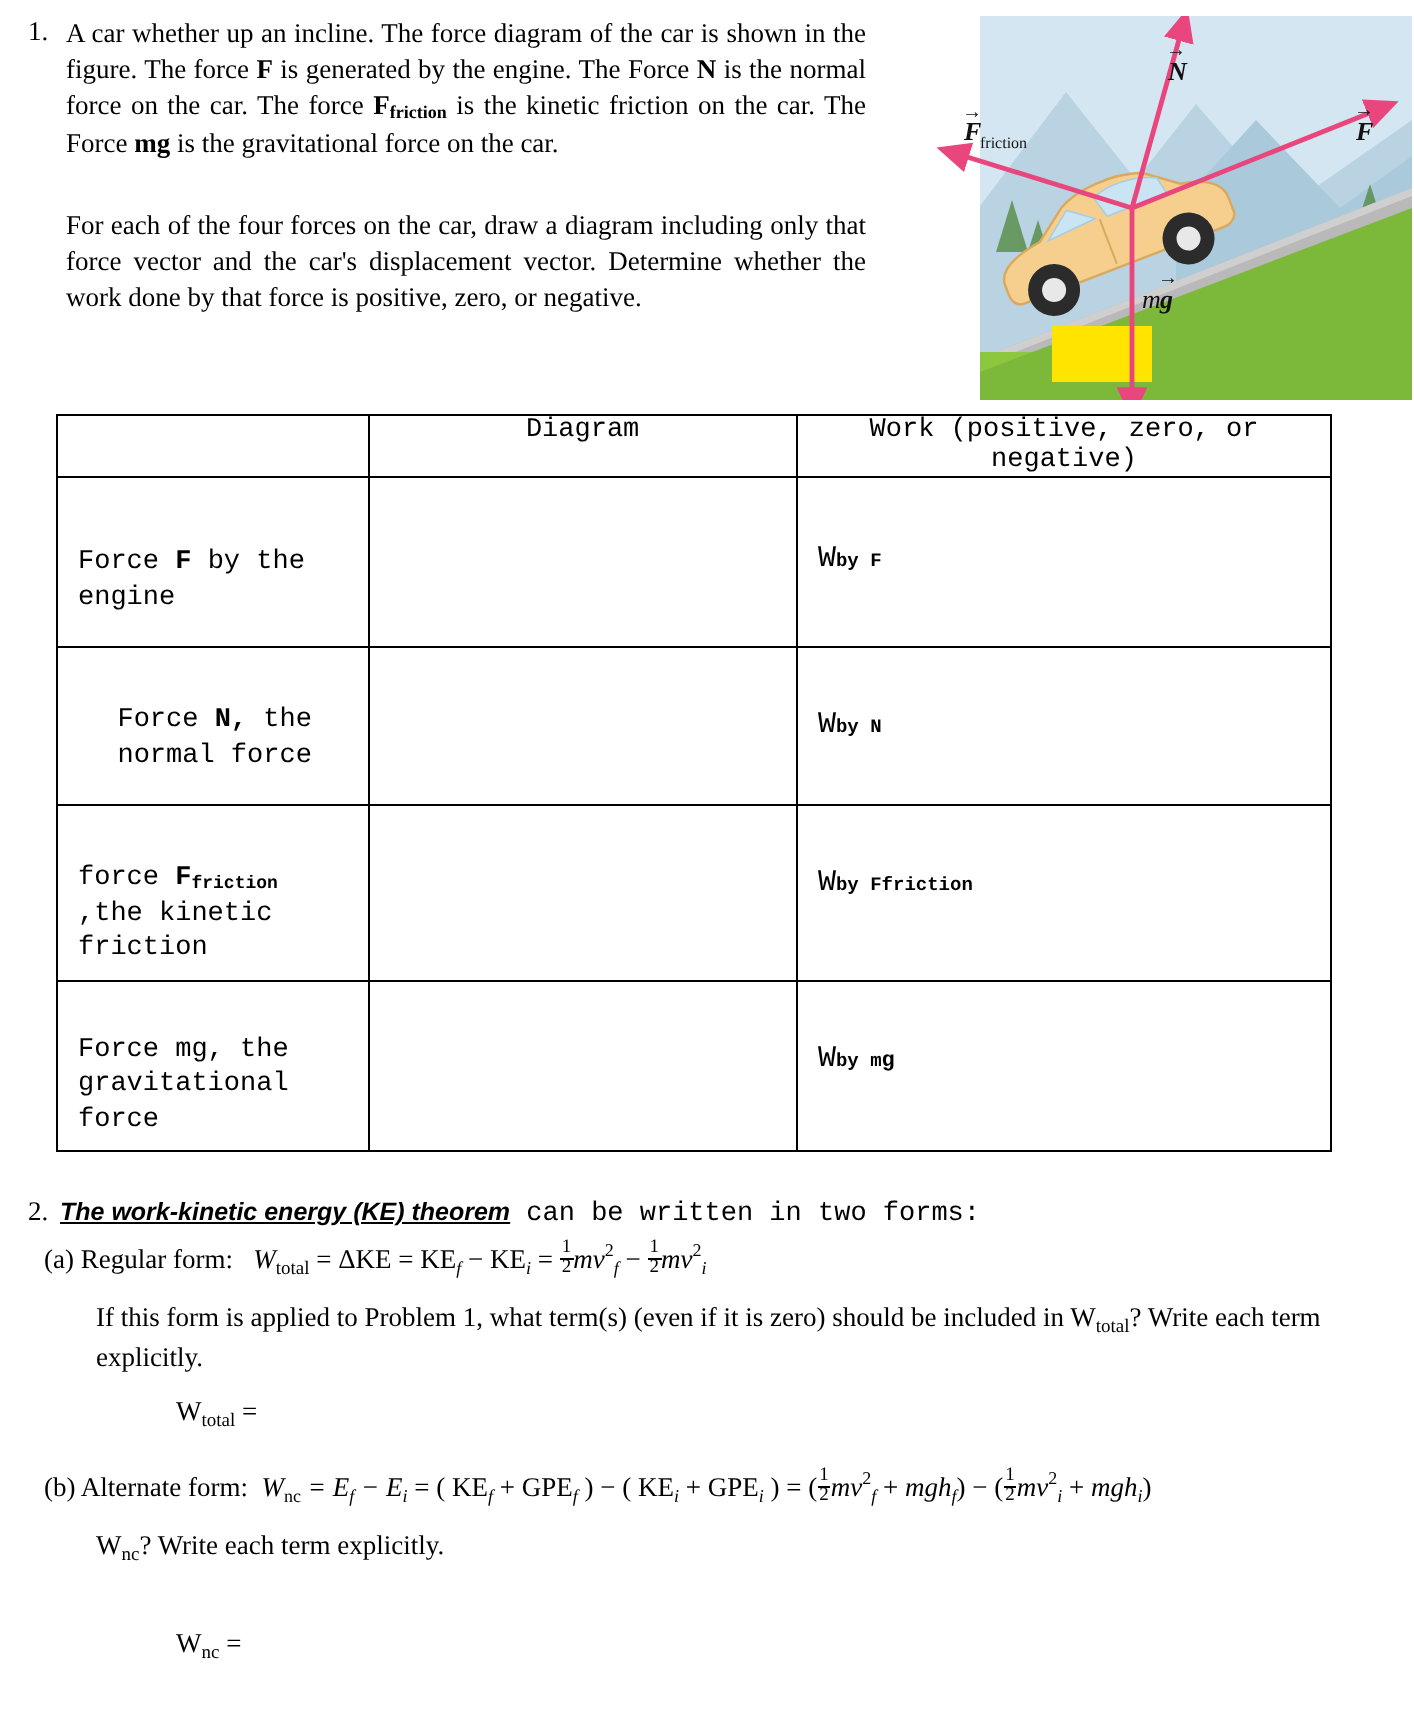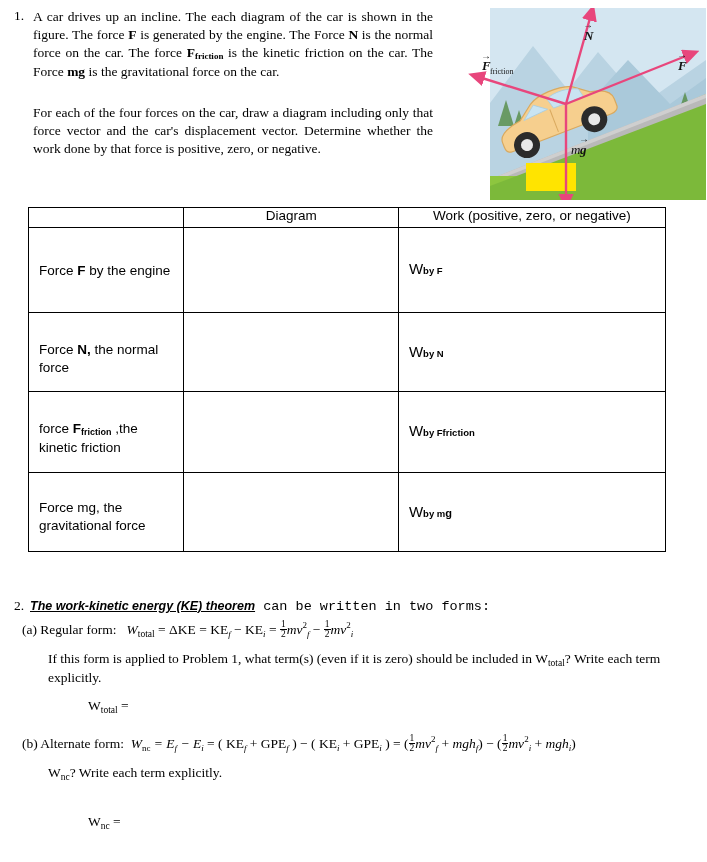--- a/index.html
+++ b/index.html
@@ -24,21 +24,21 @@
 
   
   .figure{position:absolute;left:430px;top:0;width:268px;height:192px;overflow:hidden;}
   .figure svg{display:block;}
 
   
   table.maint{
     position:absolute;left:28px;top:207px;
     border-collapse:collapse;
     width:638px;
-    font-family:Liberation Sans, sans-serif;
+    font-family:Liberation Mono, monospace;
     padding-left:48px;
   }
   table.maint td,table.maint th{
     border:1px solid #000;
     padding:0;
     vertical-align:top;
   }
   .hdr{height:19px;text-align:center;font-weight:normal;font-size:13.5px;vertical-align:middle;}
   .col1{width:155px;}
   .col2{width:215px;}
@@ -75,21 +75,21 @@
   .subi{font-size:9px;vertical-align:-3px;}
 </style>
 </head>
 <body>
 
 <div class="page">
 
   <div id="prob1">
     <div class="qnum">1.</div>
     <div class="q1text">
-      <p><span>A car drives up an incline. The each diagram of the car is shown in the figure. The force </span><b>F</b><span> is generated by the engine. The Force </span><b>N</b><span> is the normal force on the car. The force </span><b>F</b><b class="sub">friction</b><span> is the kinetic friction on the car. The Force </span><b>mg</b><span> is the gravitational force on the car.</span></p>
+      <p><span>A car whether up an incline. The force diagram of the car is shown in the figure. The force </span><b>F</b><span> is generated by the engine. The Force </span><b>N</b><span> is the normal force on the car. The force </span><b>F</b><b class="sub">friction</b><span> is the kinetic friction on the car. The Force </span><b>mg</b><span> is the gravitational force on the car.</span></p>
       <p class="second">For each of the four forces on the car, draw a diagram including only that force vector and the car's displacement vector. Determine whether the work done by that force is positive, zero, or negative.</p>
     </div>
 
     <div class="figure">
       <svg width="268" height="192" viewBox="0 0 268 192" xmlns="http://www.w3.org/2000/svg">
         <defs>
           <clipPath id="figclip">
               <rect x="0" y="0" width="268" height="192"></rect>
             </clipPath>
           <marker id="ar" markerWidth="7" markerHeight="7" refX="1" refY="3.2" orient="auto">
@@ -179,21 +179,21 @@
       <td class="col2"></td>
       <td class="col3">
         <div class="rowcell3" style="padding-top:32px;">
           <span class="wlbl">W</span><span class="wsub">by F</span>
         </div>
       </td>
     </tr>
 
     <tr class="r2">
       <td class="col1">
-        <div class="rowcell1" style="padding-top:28px;">
+        <div class="rowcell1" style="padding-top:28px;text-align:center;">
           <span>Force </span><b>N,</b><span> the normal force</span>
         </div>
       </td>
       <td class="col2"></td>
       <td class="col3">
         <div class="rowcell3" style="padding-top:30px;">
           <span class="wlbl">W</span><span class="wsub">by N</span>
         </div>
       </td>
     </tr>

